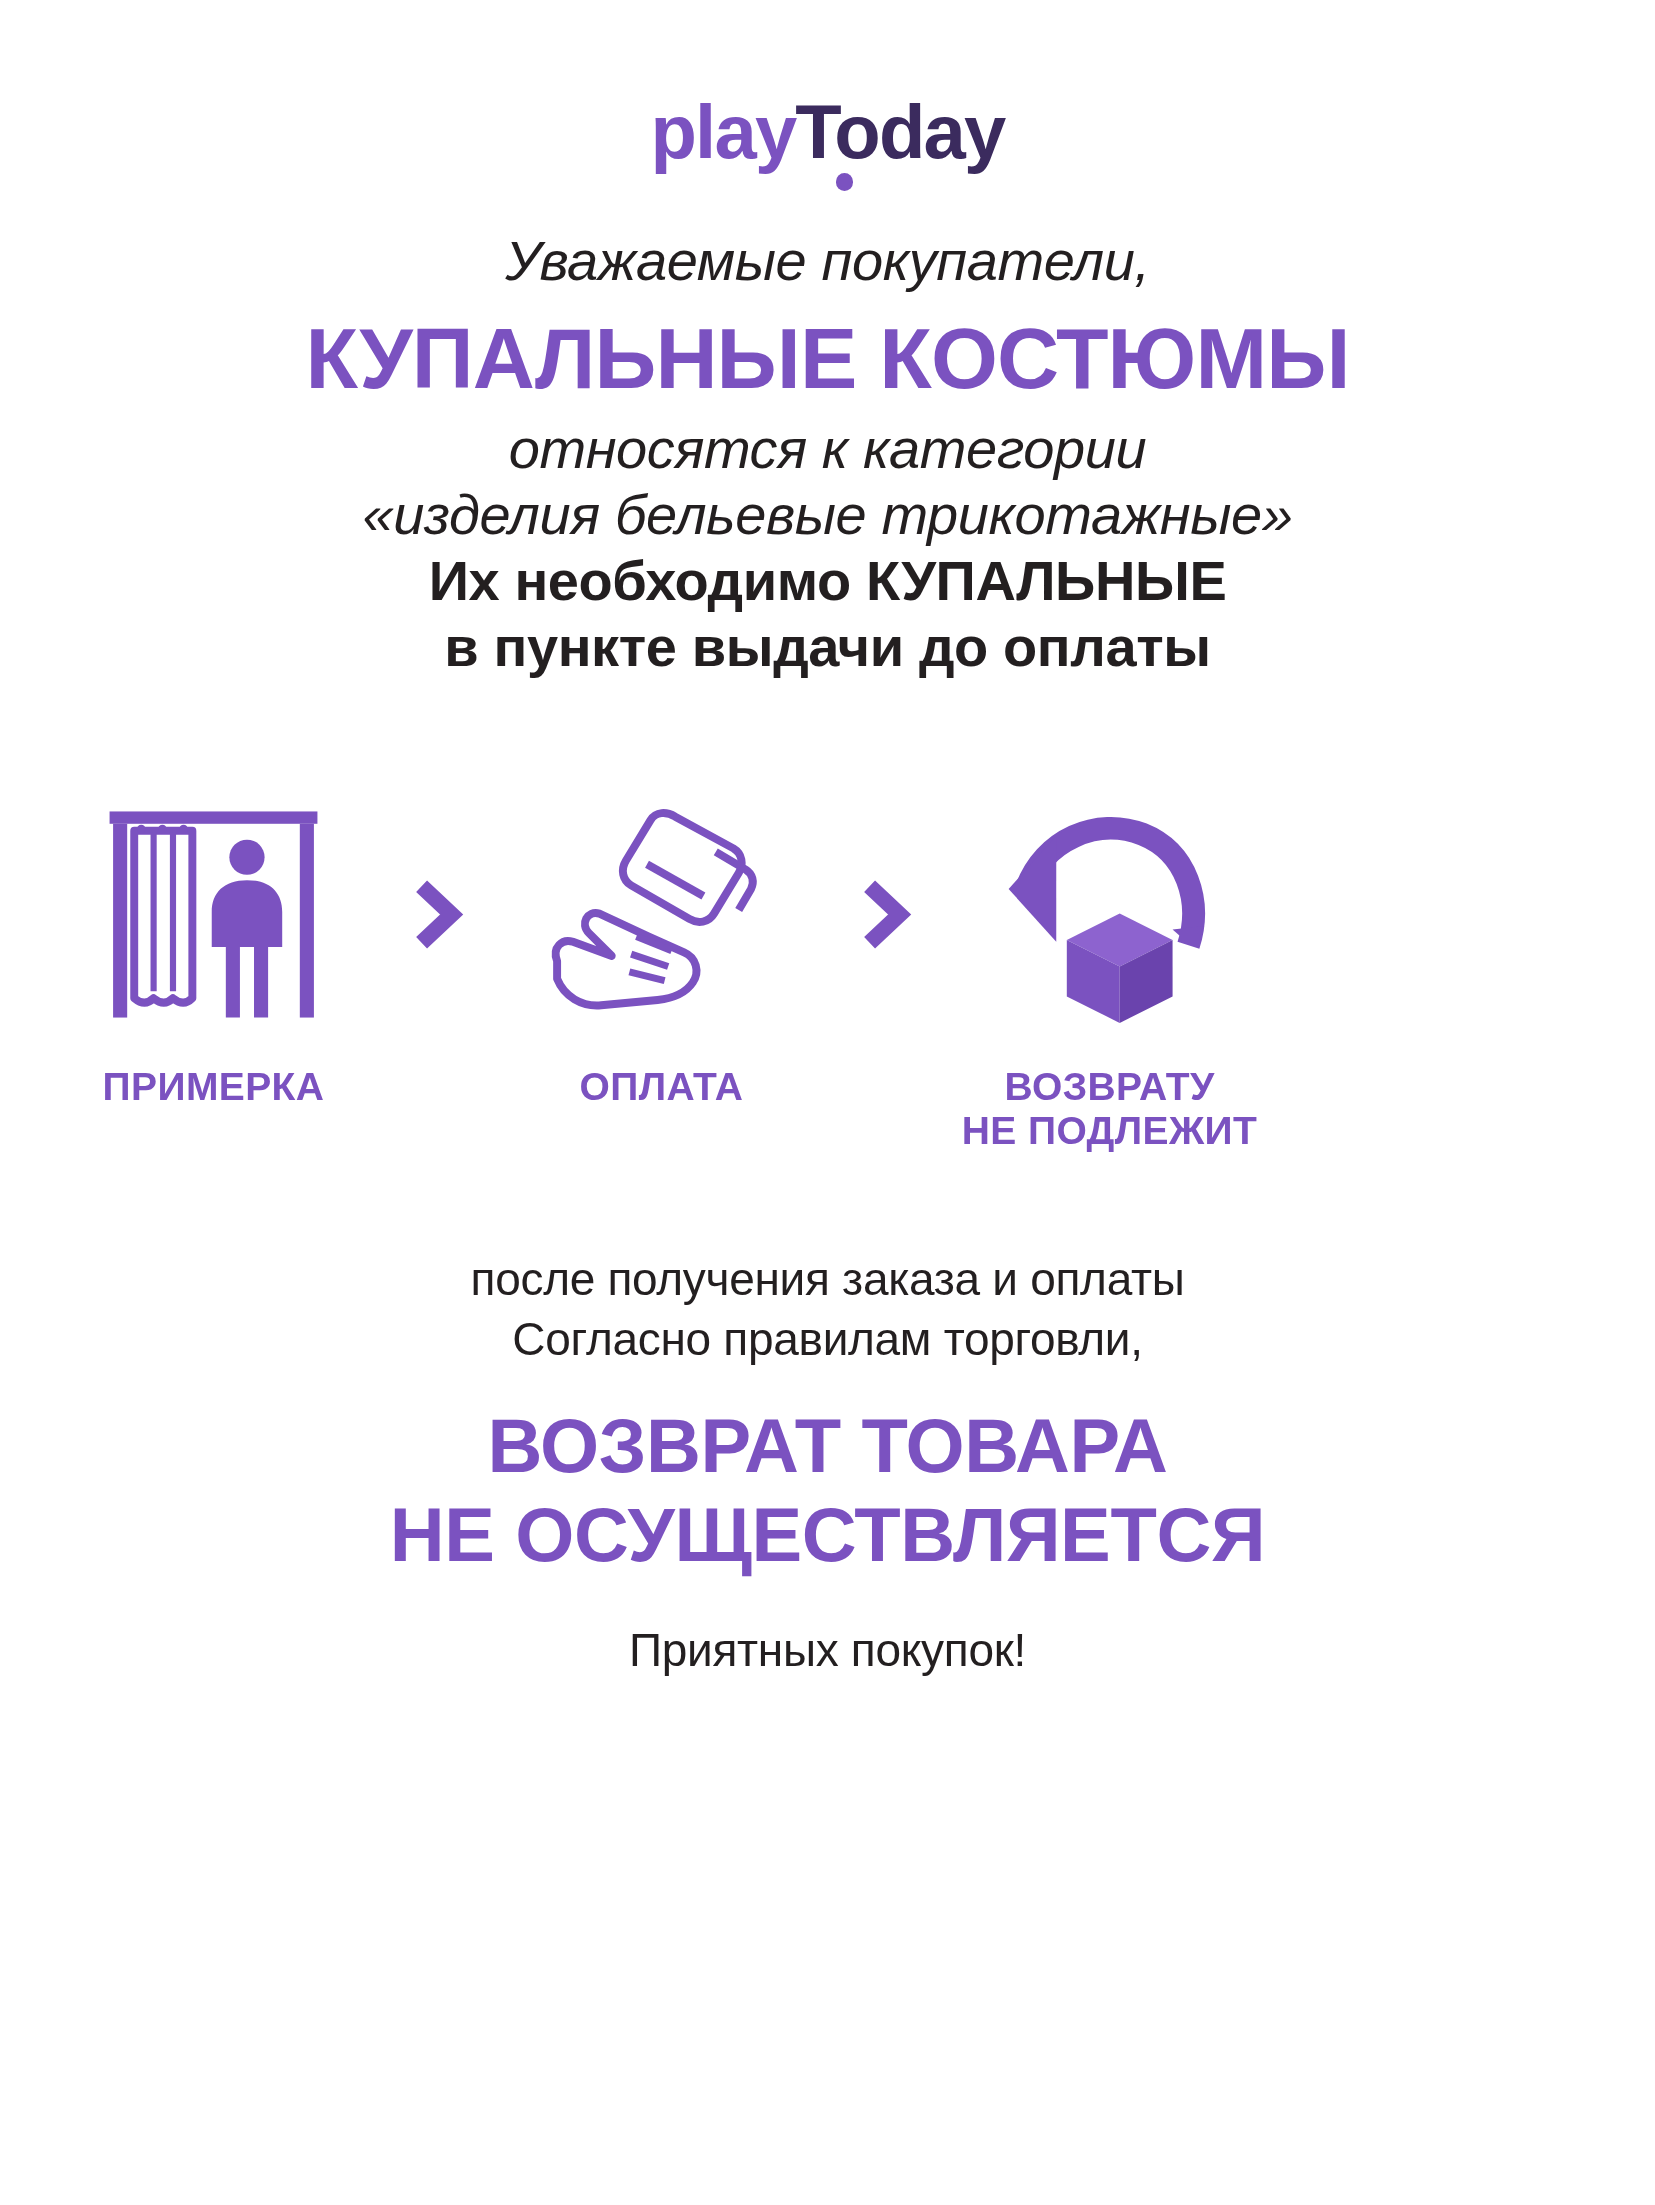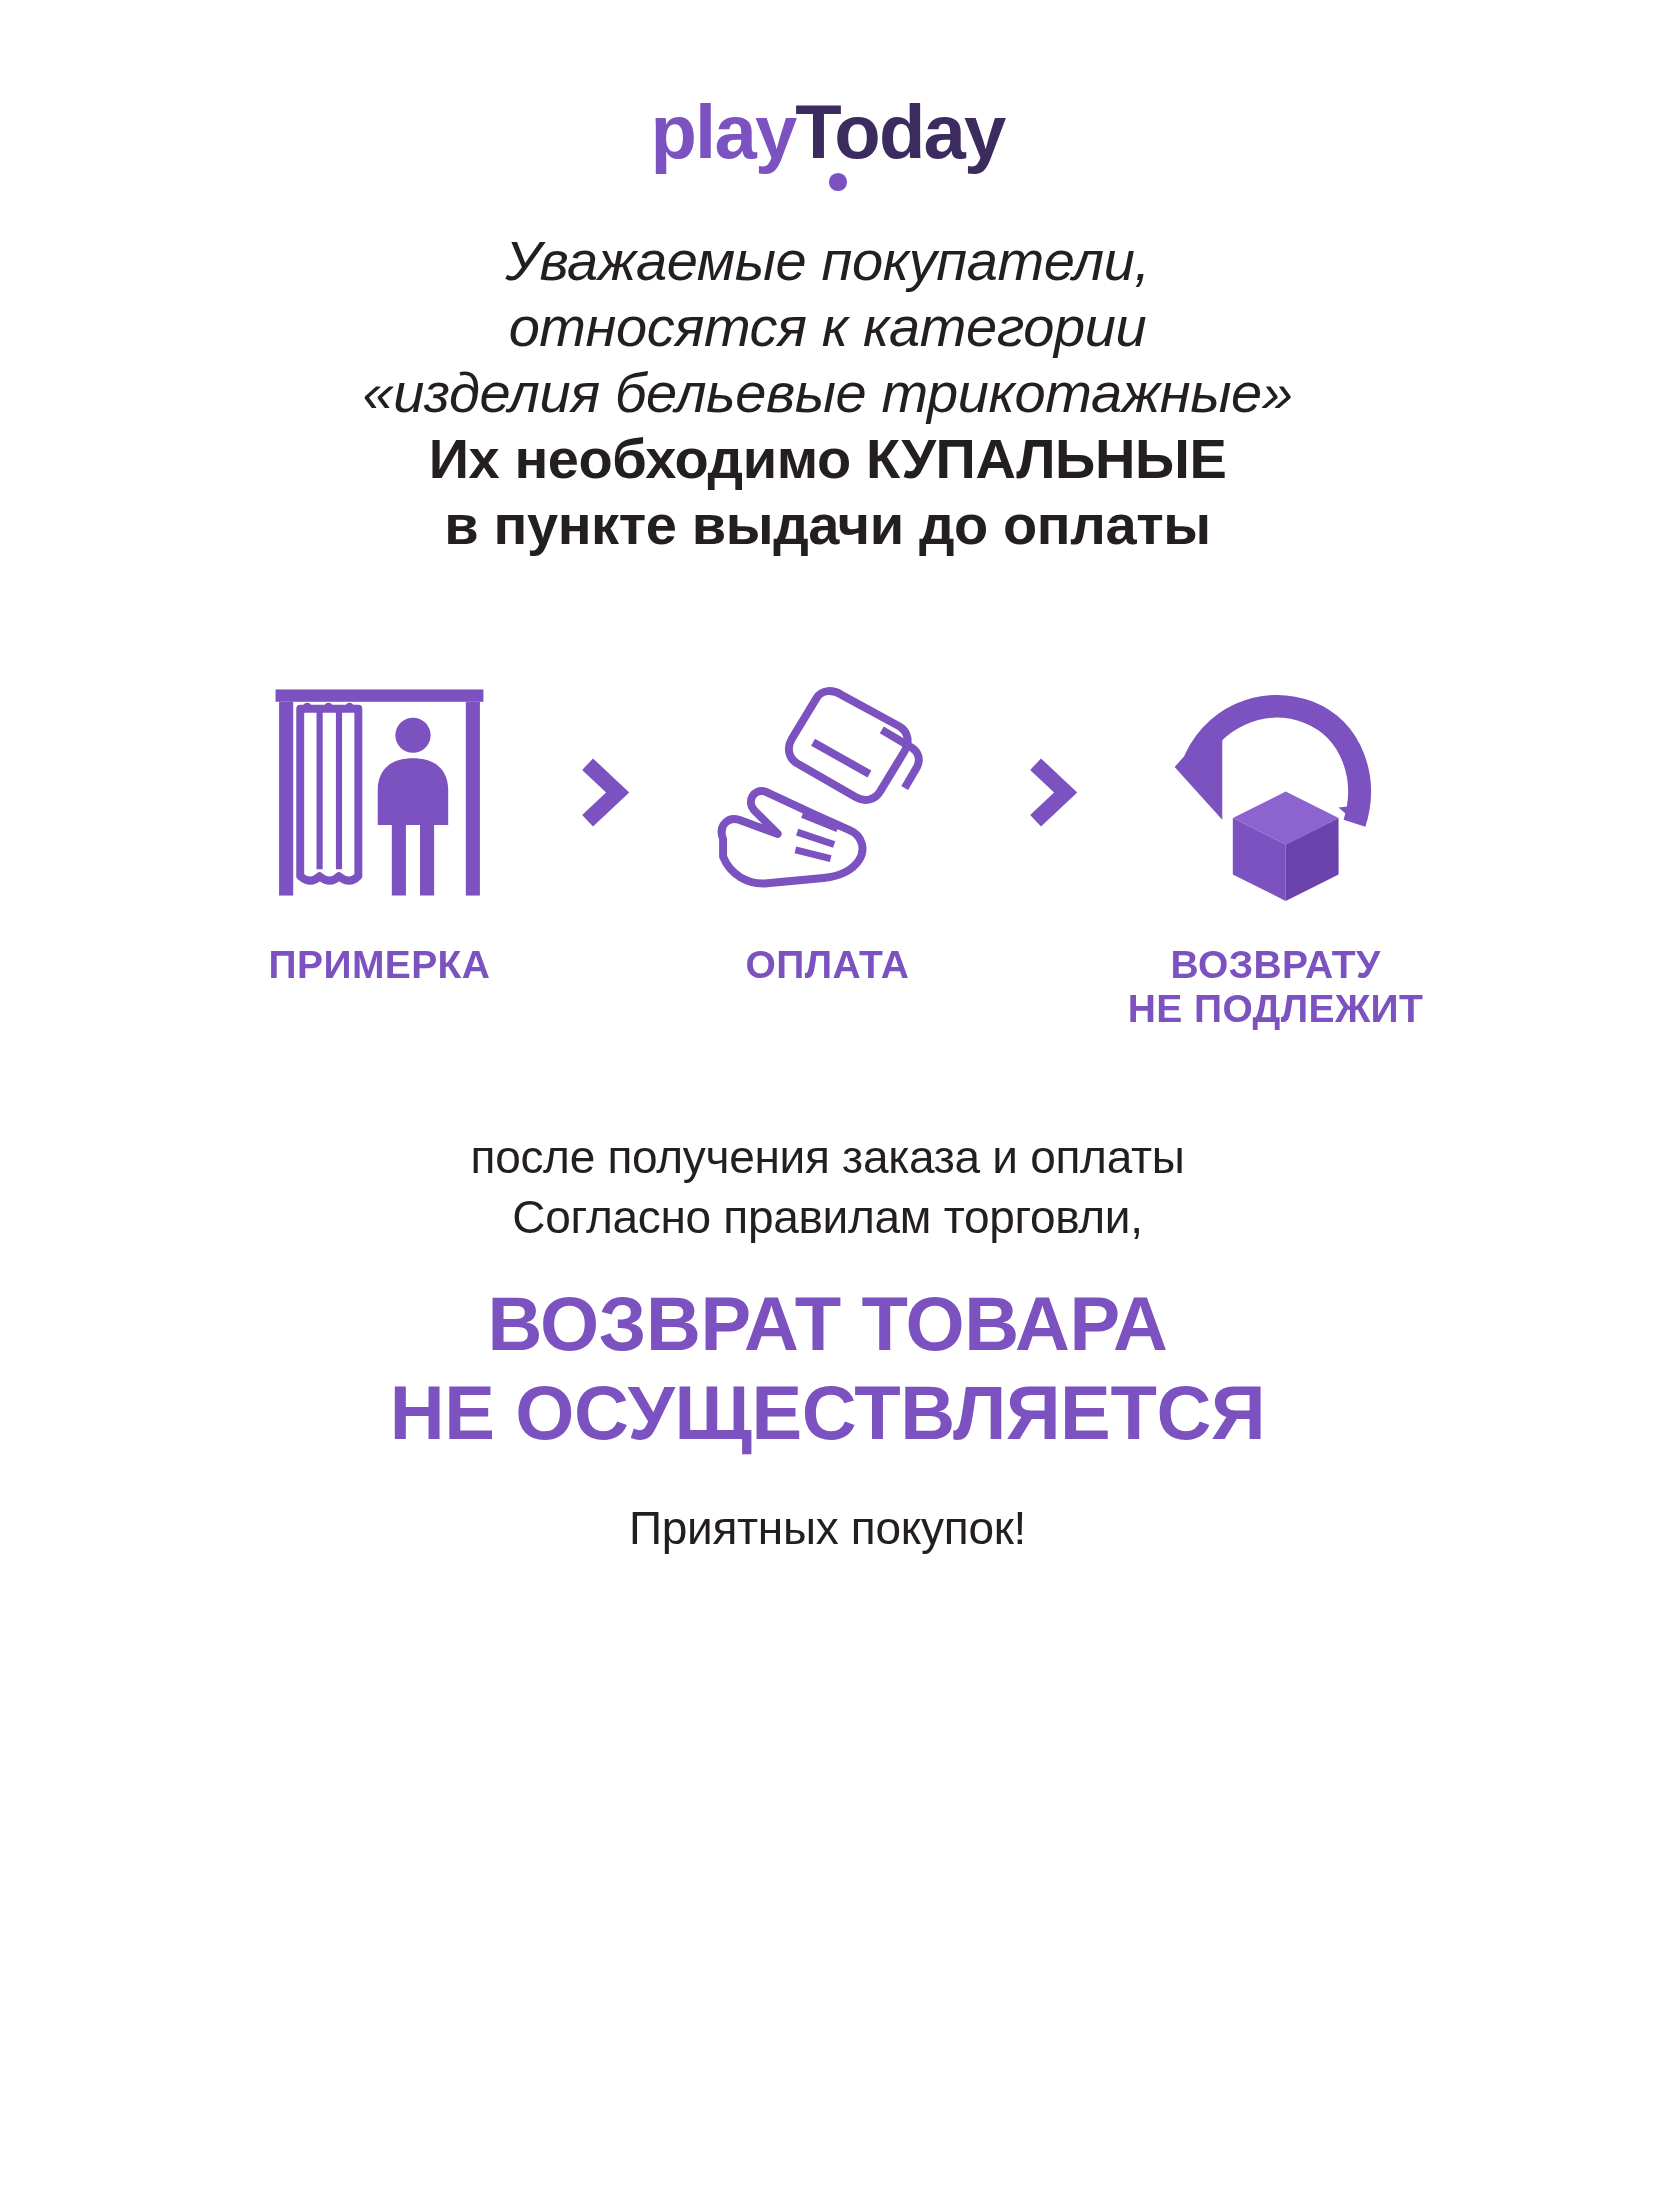--- a/index.html
+++ b/index.html
@@ -14,21 +14,20 @@
     font-family: "Liberation Sans", sans-serif;
     color: #231f20;
     overflow: hidden;
   }
   .page {
     width: 1655px;
     height: 1812px;
     position: relative;
     display: flex;
     flex-direction: column;
-    align-items: center;
     box-sizing: border-box;
     padding-top: 88px;
   }
 
   
   .logo {
     display: flex;
     align-items: baseline;
     justify-content: center;
     font-size: 76px;
@@ -149,20 +148,21 @@
 <div class="page">
 
   <div class="logo">
     <span class="logo-play">play</span>
       <span class="logo-today">Today</span>
     <span class="logo-dot"></span>
   </div>
 
   <div class="head-block">
     <div class="line-reg">Уважаемые покупатели,</div>
+    <div class="line-huge">КУПАЛЬНЫЕ КОСТЮМЫ</div>
     <div class="line-reg">относятся к категории</div>
     <div class="line-reg">«изделия бельевые трикотажные»</div>
     <div class="line-bold">Их необходимо КУПАЛЬНЫЕ</div>
     <div class="line-bold">в пункте выдачи до оплаты</div>
   </div>
 
   <div class="steps">
 
     <div class="step">
       <div class="art">

